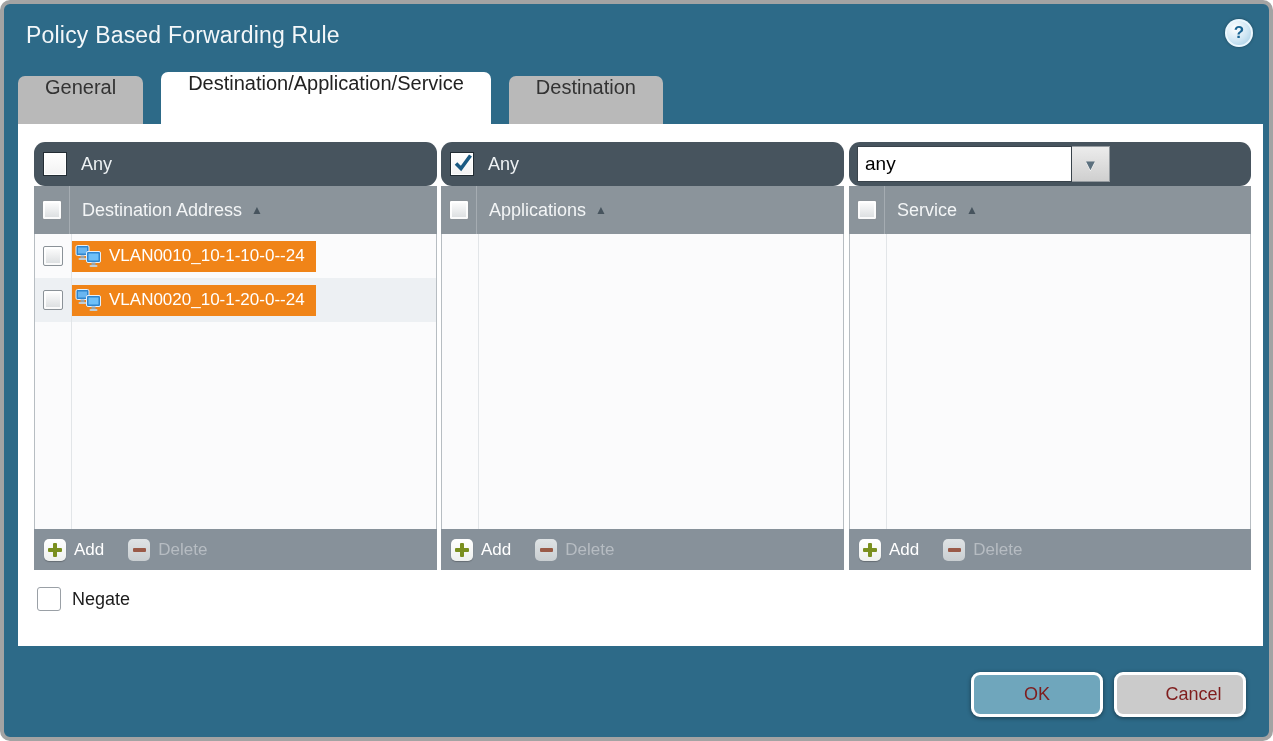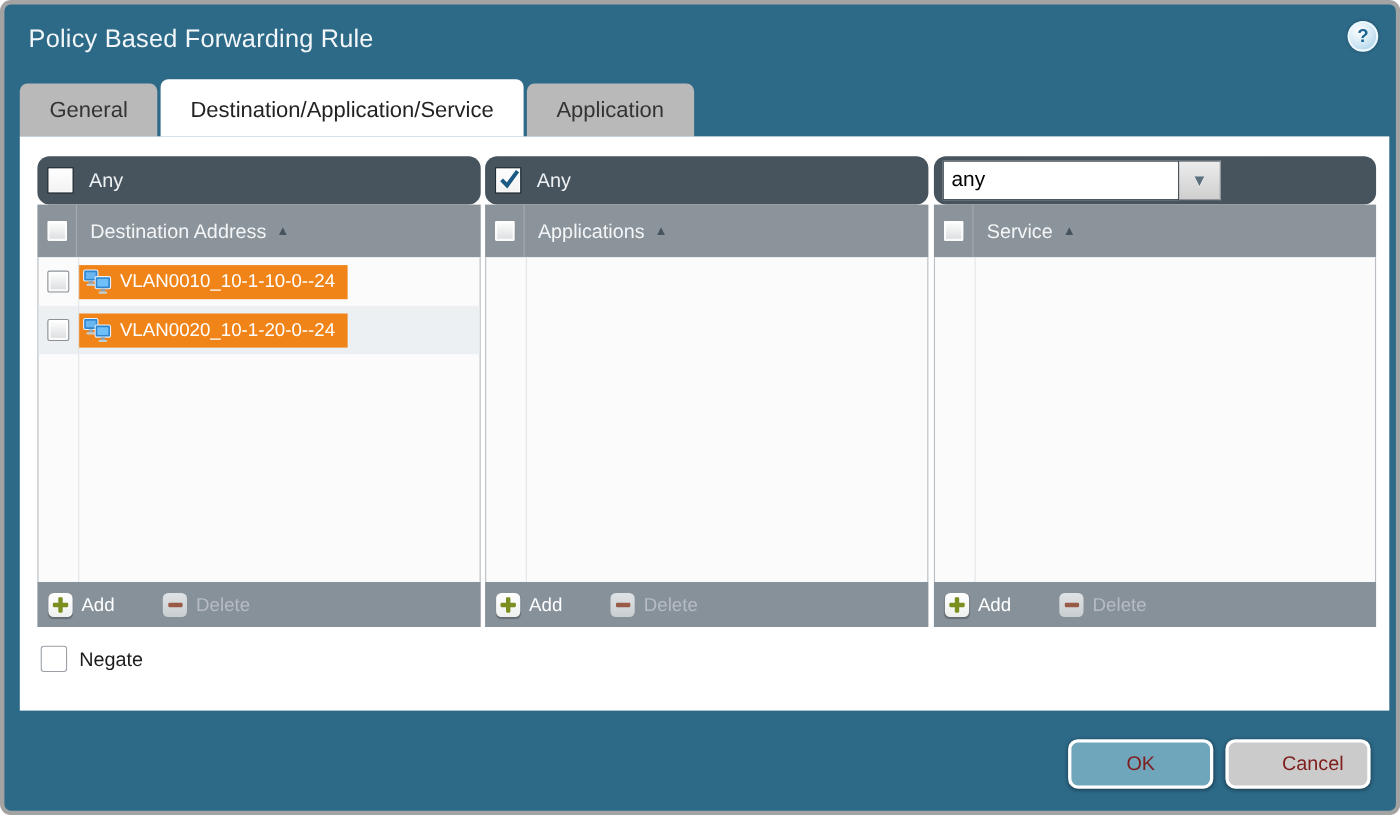--- a/index.html
+++ b/index.html
@@ -23,22 +23,22 @@
     display:flex; align-items:center; justify-content:center;
     color:#1a6493; font-size:17px; font-weight:bold; cursor:pointer;
   }
 
   
   .tabs {
     position:absolute; left:14px; top:68px; height:52px;
     display:flex; align-items:flex-end;
   }
   .tab {
-    height:48px; margin-right:3px; padding:12px 27px;
-    display:flex; align-items:flex-end;
+    height:48px; margin-right:18px; padding:0 27px;
+    display:flex; align-items:flex-start;
     background:#b9b9b9; border-radius:7px 7px 0 0;
     font-size:20px; color:#333; cursor:pointer; white-space:nowrap;
   }
   .tab.active {
     height:52px; background:#ffffff; color:#222; z-index:2;
   }
 
   
   .panel {
     position:absolute; left:14px; top:120px; width:1245px; height:522px;
@@ -88,21 +88,21 @@
     width:36px; align-self:stretch; display:flex; align-items:center; justify-content:center; flex:0 0 auto;
   }
   .chip {
     height:31px; display:inline-flex; align-items:center; gap:7px;
     background:#f08418; color:#fff; font-size:17px; padding:0 11px 0 4px; cursor:pointer;
   }
   .addr-icon { width:27px; height:24px; flex:0 0 auto; }
 
   .colfooter {
     height:41px; background:#87919a; display:flex; align-items:center;
-    padding-left:10px; gap:44px; flex:0 0 auto;
+    padding-left:10px; gap:24px; flex:0 0 auto;
   }
   .fbtn { display:flex; align-items:center; gap:8px; cursor:pointer; }
   .fbtn .txt { font-size:17px; color:#fff; }
   .fbtn.disabled { cursor:default; }
   .fbtn.disabled .txt { color:#b6bcc2; }
   .mini {
     width:22px; height:22px; border-radius:5px; position:relative;
     background:linear-gradient(#ffffff,#eef0ee); box-shadow:0 1px 1px rgba(0,0,0,0.25);
   }
   .mini.add::before, .mini.add::after {
@@ -167,21 +167,21 @@
   <div class="help">?</div>
 
   <div class="tabs">
     <div class="tab">
       <span>General</span>
     </div>
     <div class="tab active">
       <span>Destination/Application/Service</span>
     </div>
     <div class="tab">
-      <span>Application</span>
+      <span>Destination</span>
     </div>
   </div>
 
   <div class="panel">
 
     <div class="col c1">
       <div class="anybar">
         <span class="cb cb-any"></span>
         <span class="lbl">Any</span>
       </div>

